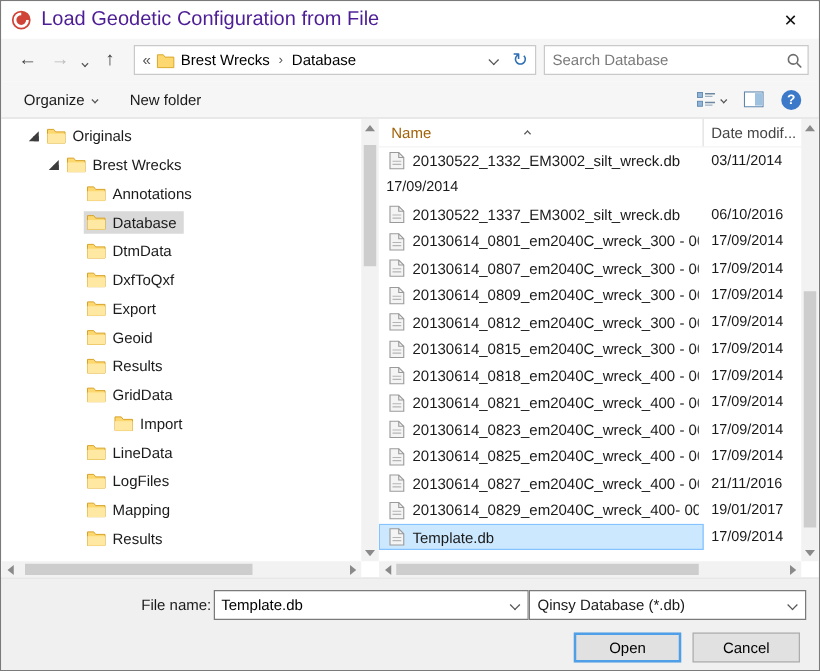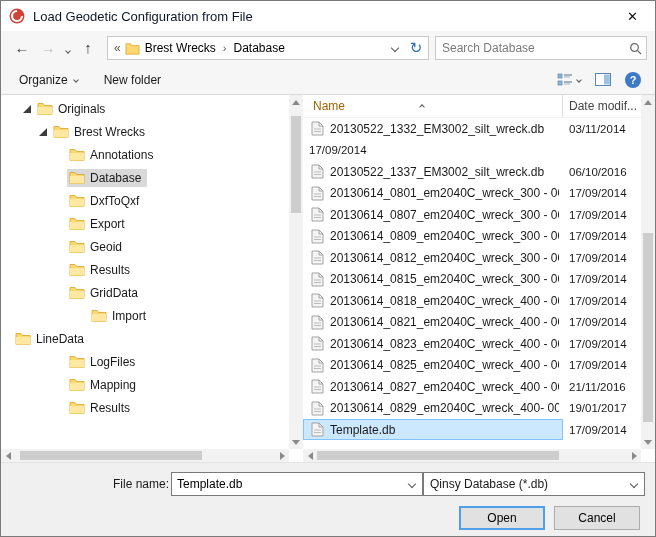--- a/index.html
+++ b/index.html
@@ -3,21 +3,21 @@
 <meta charset="utf-8">
 <style>
   * { box-sizing: border-box; margin: 0; padding: 0; }
   html,body { width:656px; height:537px; background:#fff; }
   body { font-family:"Liberation Sans","DejaVu Sans",sans-serif; font-size:12px; color:#1a1a1a; }
   .dialog { width:656px; height:537px; border:1px solid #7a7a7a; display:flex; flex-direction:column; background:#fff; }
 
   
   .titlebar { height:30px; flex:0 0 30px; display:flex; align-items:center; background:#fff; padding-left:8px; }
   .app-logo { width:16px; height:16px; margin-right:8px; flex:0 0 16px; }
-  .title-text { flex:1; font-size:13px; color:#0f172a; white-space:nowrap; overflow:hidden; }
+  .title-text { flex:1; font-size:16px; color:#4c1d95; white-space:nowrap; overflow:hidden; }
   .close-btn { width:45px; height:30px; border:none; background:transparent; font-size:13px; color:#111; cursor:pointer; }
 
   
   .navbar { height:34px; flex:0 0 34px; background:#f6f6f6; display:flex; align-items:center; padding:0 8px; }
   .nav-btn { border:none; background:transparent; width:26px; height:26px; font-size:15px; line-height:26px; text-align:center; color:#3e3e3e; cursor:pointer; padding:0; }
   .nav-btn.disabled { color:#b9b9b9; }
   .nav-chev-btn { border:none; background:transparent; width:14px; height:26px; cursor:pointer; padding:0; }
   .addressbox { flex:1; height:24px; background:#fff; border:1px solid #c9c9c9; margin:0 6px; display:flex; align-items:center; padding-left:6px; }
   .overflow-glyph { color:#555; margin-right:4px; font-size:12px; }
   .crumb-folder { width:15px; height:13px; margin-right:5px; flex:0 0 15px; }
@@ -228,20 +228,32 @@
   </div>
           <div class="trow" style="padding-left: 54px;">
     <span class="exp-slot">
               <span class="exp" style="visibility: hidden;"></span>
             </span>
     <span class="node">
       <svg class="folder-svg" viewBox="0 0 16 13">
         <path d="M1 1.5h5l1.5 2H15v9H1z" fill="#fdd870" stroke="#d8a325" stroke-width="0.8"></path>
         <path d="M1 5h14v7.5H1z" fill="#ffe9a2" stroke="none"></path>
       </svg>
+      <span class="tlabel">DtmData</span>
+    </span>
+  </div>
+          <div class="trow" style="padding-left: 54px;">
+    <span class="exp-slot">
+              <span class="exp" style="visibility: hidden;"></span>
+            </span>
+    <span class="node">
+      <svg class="folder-svg" viewBox="0 0 16 13">
+        <path d="M1 1.5h5l1.5 2H15v9H1z" fill="#fdd870" stroke="#d8a325" stroke-width="0.8"></path>
+        <path d="M1 5h14v7.5H1z" fill="#ffe9a2" stroke="none"></path>
+      </svg>
       <span class="tlabel">DxfToQxf</span>
     </span>
   </div>
           <div class="trow" style="padding-left: 54px;">
     <span class="exp-slot">
               <span class="exp" style="visibility: hidden;"></span>
             </span>
     <span class="node">
       <svg class="folder-svg" viewBox="0 0 16 13">
         <path d="M1 1.5h5l1.5 2H15v9H1z" fill="#fdd870" stroke="#d8a325" stroke-width="0.8"></path>
@@ -291,21 +303,21 @@
               <span class="exp" style="visibility: hidden;"></span>
             </span>
     <span class="node">
       <svg class="folder-svg" viewBox="0 0 16 13">
         <path d="M1 1.5h5l1.5 2H15v9H1z" fill="#fdd870" stroke="#d8a325" stroke-width="0.8"></path>
         <path d="M1 5h14v7.5H1z" fill="#ffe9a2" stroke="none"></path>
       </svg>
       <span class="tlabel">Import</span>
     </span>
   </div>
-          <div class="trow" style="">
+          <div class="trow" style="padding-left: 54px;">
     <span class="exp-slot">
               <span class="exp" style="visibility: hidden;"></span>
             </span>
     <span class="node">
       <svg class="folder-svg" viewBox="0 0 16 13">
         <path d="M1 1.5h5l1.5 2H15v9H1z" fill="#fdd870" stroke="#d8a325" stroke-width="0.8"></path>
         <path d="M1 5h14v7.5H1z" fill="#ffe9a2" stroke="none"></path>
       </svg>
       <span class="tlabel">LineData</span>
     </span>

